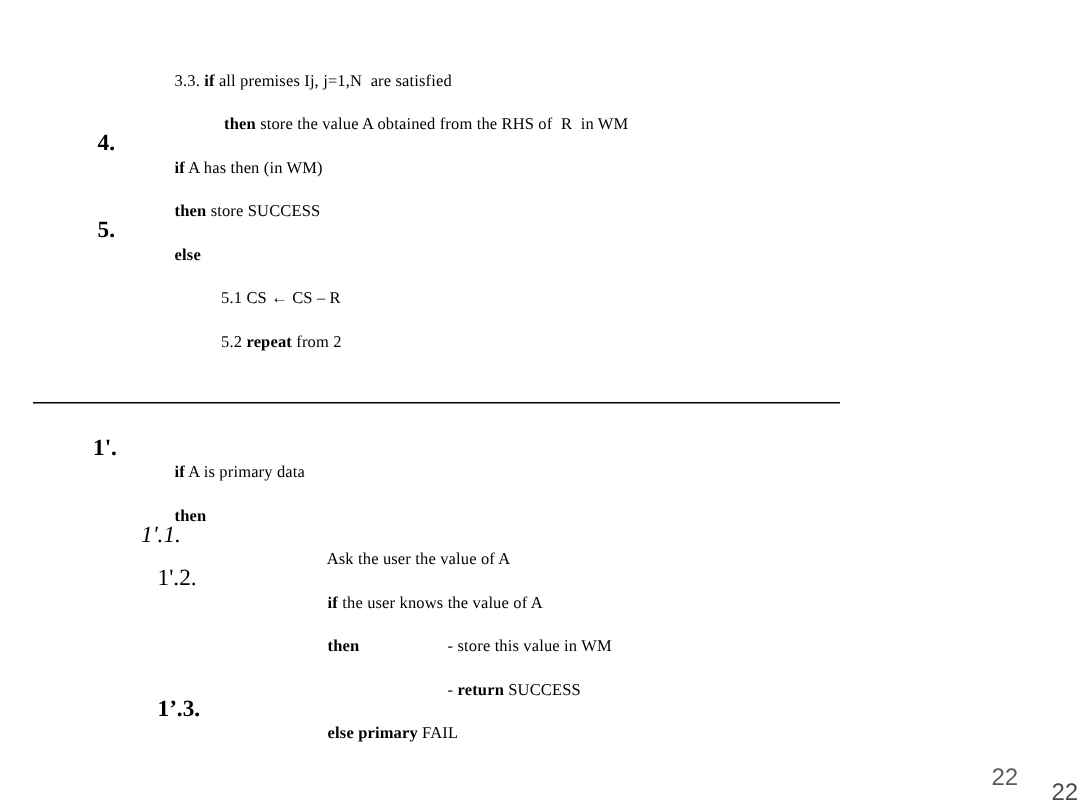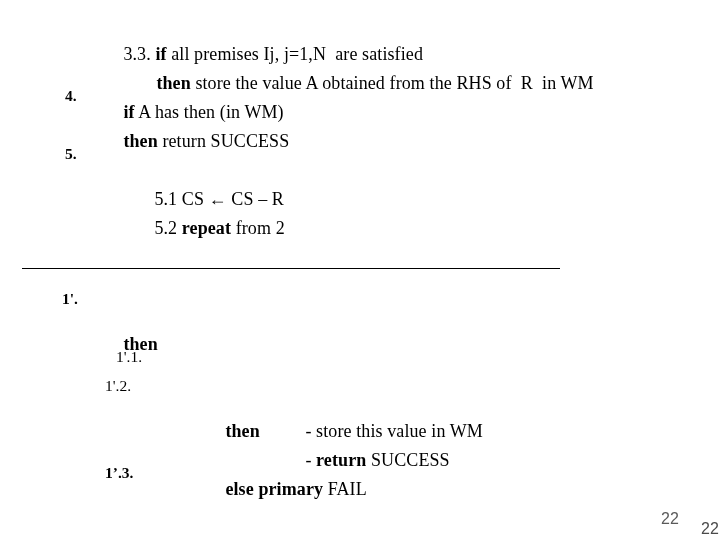--- a/index.html
+++ b/index.html
@@ -19,21 +19,21 @@
 
   .slide {
     position: absolute;
     inset: 0;
   }
 
   
   .line {
     position: absolute;
     white-space: pre;
-    font-size: 18px;
+    font-size: 11px;
     line-height: 16px;
     letter-spacing: 0.1px;
   }
   .b { font-weight: bold; }
   .r { font-weight: normal; }
 
   
   
   .lbl {
     position: absolute;
@@ -76,45 +76,57 @@
   <div class="line" style="left:138px; top:59px;">
     <span class="b">then</span><span class="r"> store the value A obtained from the RHS of  R  in WM</span>
   </div>
 
   <div class="lbl b" style="left:65px; top:88px;">4.</div>
   <div class="line" style="left:105px; top:88px;">
     <span class="b">if</span><span class="r"> A has then (in WM)</span>
   </div>
 
   <div class="line" style="left:105px; top:117px;">
-    <span class="b">then</span><span class="r"> return SUCCESS</span>
+    <span class="b">then</span><span class="r"> store SUCCESS</span>
   </div>
 
   <div class="lbl b" style="left:65px; top:146px;">5.</div>
+  <div class="line" style="left:105px; top:146px;">
+    <span class="b">else</span>
+  </div>
 
   <div class="line" style="left:136px; top:175px;">
     <span class="r">5.1 CS ← CS – R</span>
   </div>
 
   <div class="line" style="left:136px; top:204px;">
     <span class="r">5.2 </span><span class="b">repeat</span><span class="r"> from 2</span>
   </div>
 
 
   <div class="divider"></div>
 
   <div class="lbl b" style="left:62px; top:291px;">1'.</div>
+  <div class="line" style="left:105px; top:291px;">
+    <span class="b">if</span><span class="r"> A is primary data</span>
+  </div>
 
   <div class="line" style="left:105px; top:320px;">
     <span class="b">then</span>
   </div>
 
-  <div class="lbl r" style="left:116px; top:349px;">1'.1.</div>
+  <div class="lbl r" style="left:94px; top:349px;font-style:italic;">1'.1.</div>
+  <div class="line" style="left:207px; top:349px;">
+    <span class="r">Ask the user the value of A</span>
+  </div>
 
   <div class="lbl r" style="left:105px; top:378px;">1'.2.</div>
+  <div class="line" style="left:207px; top:378px;">
+    <span class="b">if</span><span class="r"> the user knows the value of A</span>
+  </div>
 
   <div class="line" style="left:207px; top:407px;">
     <span class="b">then</span>
   </div>
   <div class="line" style="left:287px; top:407px;">
     <span class="r">- store this value in WM</span>
   </div>
 
   <div class="line" style="left:287px; top:436px;">
     <span class="r">- </span><span class="b">return</span><span class="r"> SUCCESS</span>

